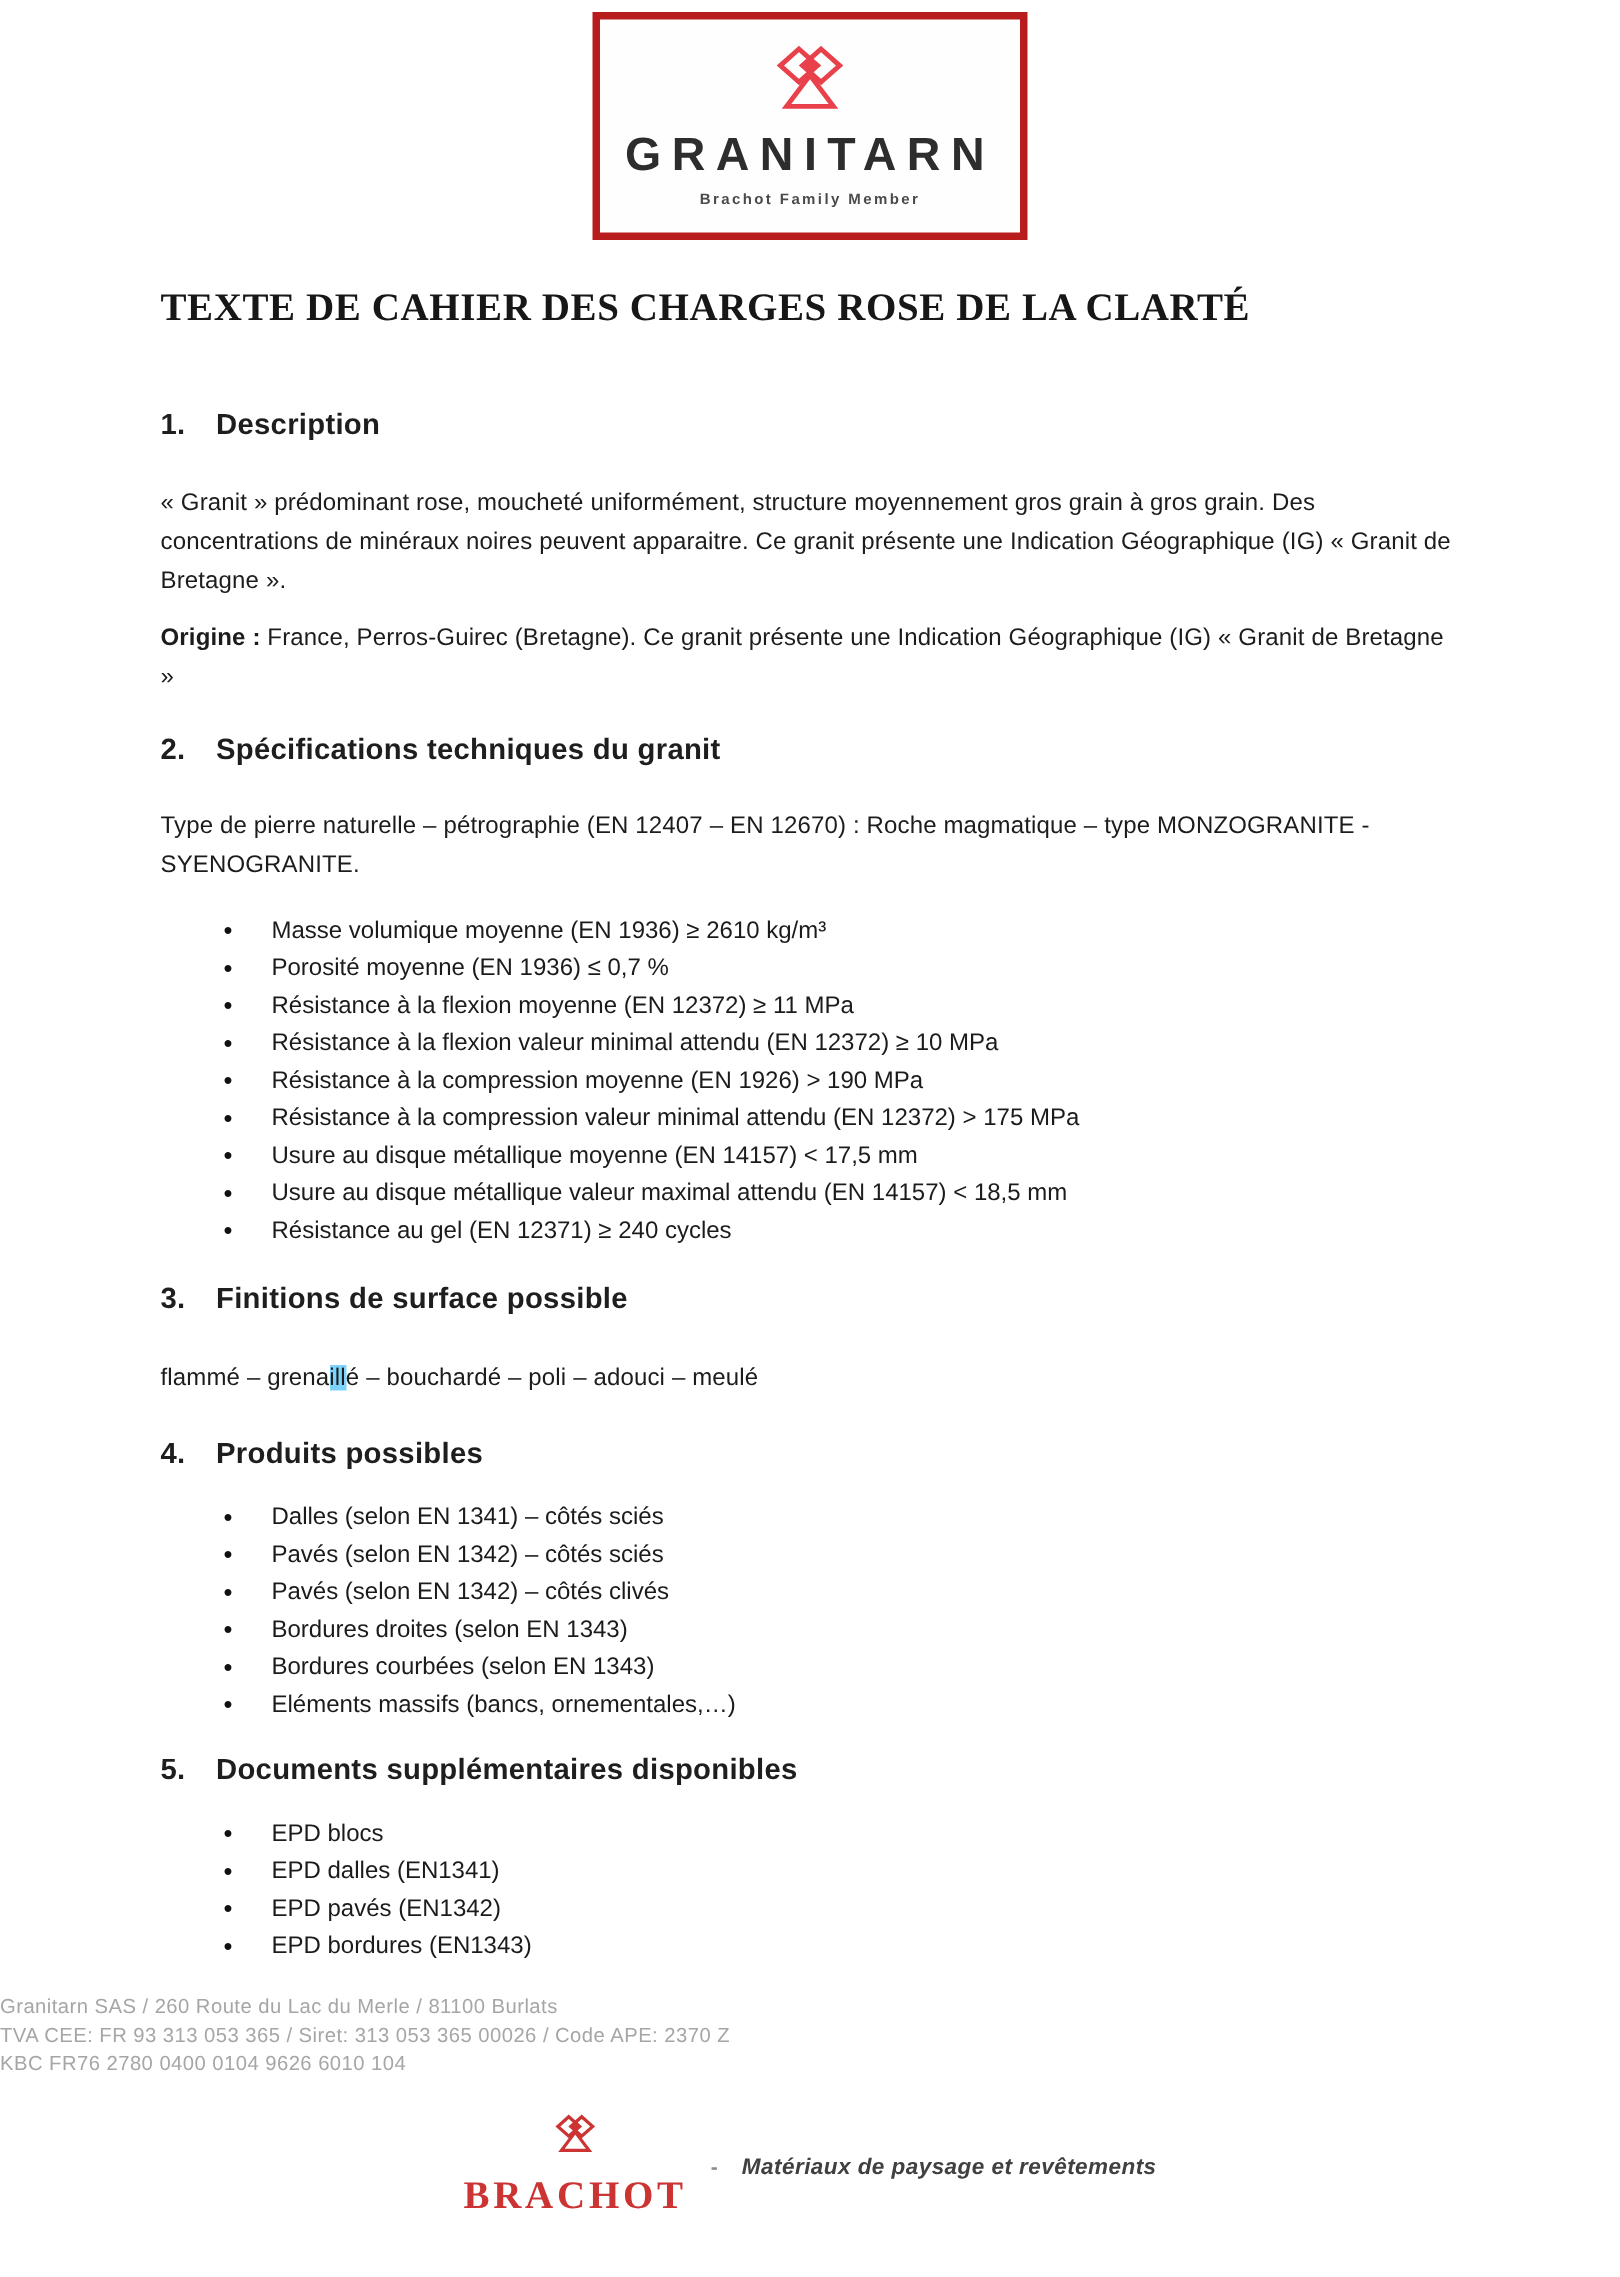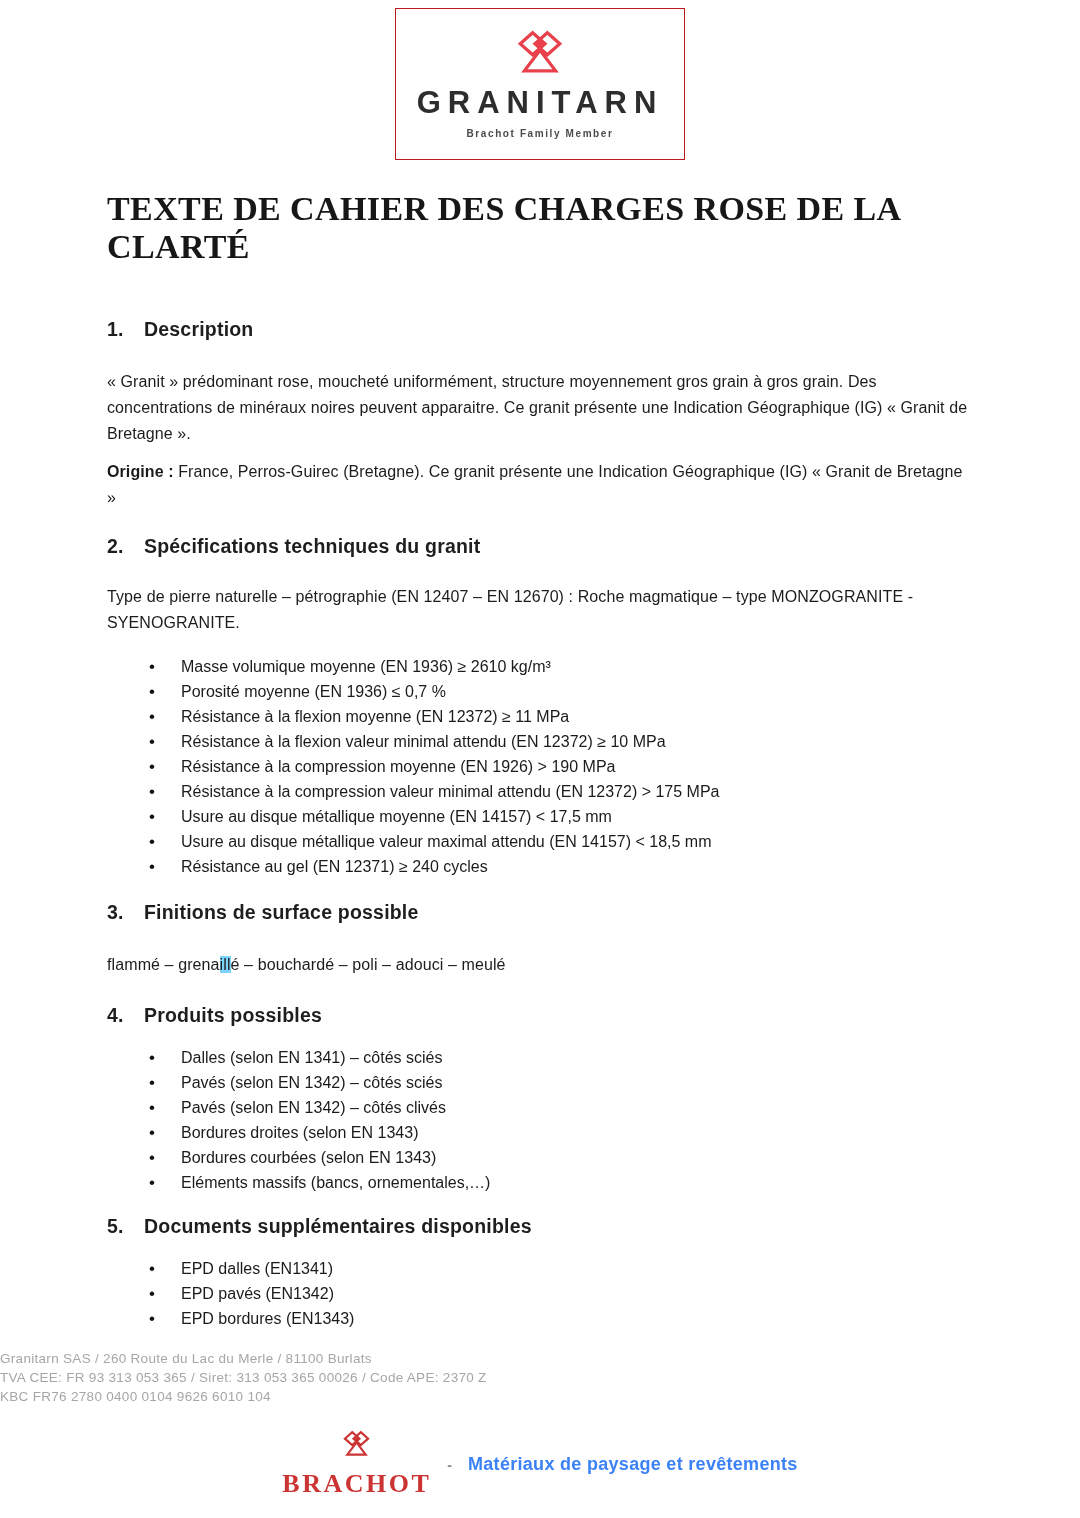--- a/index.html
+++ b/index.html
@@ -11,40 +11,40 @@
     position:relative;
     overflow:hidden;
   }
   .page { width:1080px; height:1518px; position:relative; background:#fff; }
 
   
   .logo-block {
     width:290px; height:152px;
     margin:8px auto 0;
     display:flex; flex-direction:column; align-items:center; justify-content:center;
-    border:1px solid #b91c1c;
+    border:5px solid #b91c1c;
     background:#fefefe;
   }
   .logo-icon svg { display:block; }
   .brand-word {
     margin-top:10px;
     font-size:31px; font-weight:bold; letter-spacing:7px;
     color:#2d2d2d; white-space:nowrap;
   }
   .brand-tagline {
     margin-top:7px;
     font-size:10px; font-weight:bold; letter-spacing:1.6px;
     color:#4b4b4b; white-space:nowrap;
   }
 
   
   .doc-title {
     margin:30px 104px 0 107px;
     font-family:"Liberation Serif", serif;
-    font-weight:bold; font-size:34px; letter-spacing:0.4px;
+    font-weight:bold; font-size:26px; letter-spacing:0.4px;
     color:#171717;
   }
   .content { margin:0 110px 0 107px; }
 
   .sec-heading {
     display:flex; align-items:baseline;
     font-weight:bold; font-size:19.5px; color:#1e1e1e;
     letter-spacing:0.2px;
   }
   .sec-num { width:37px; flex-shrink:0; }
@@ -88,21 +88,21 @@
     margin-top:24px;
     display:flex; align-items:center; justify-content:center; gap:12px;
   }
   .bf-logo { display:flex; align-items:center; gap:8px;flex-direction:column; }
   .bf-word {
     font-family:"Liberation Serif", serif;
     font-weight:bold; font-size:26px; letter-spacing:2.5px;
     color:#cc3333; white-space:nowrap;
   }
   .bf-sep { color:#8a8a8a; font-size:14px; font-weight:bold; padding:0 4px; }
-  .bf-tagline { font-size:18px; font-weight:bold; color:#3b82f6; letter-spacing:0.3px; }
+  .bf-tagline { font-size:15px; font-weight:bold; color:#404040; letter-spacing:0.3px;font-style:italic; }
 </style>
 </head>
 <body>
 
 <div class="page">
 
   <div class="logo-block">
     <span class="logo-icon">
       <svg width="46" height="46" viewBox="0 0 100 100" fill="none">
         <path d="M34 8 L61 32 L34 56 L7 32 Z" stroke="#e8414b" stroke-width="7"></path>
@@ -160,20 +160,21 @@
       <li>Bordures droites (selon EN 1343)</li>
       <li>Bordures courbées (selon EN 1343)</li>
       <li>Eléments massifs (bancs, ornementales,…)</li>
     </ul>
 
     <div class="sec-heading h5">
       <span class="sec-num">5.</span>
       <span>Documents supplémentaires disponibles</span>
     </div>
     <ul class="bullets mt28">
+      <li>EPD blocs</li>
       <li>EPD dalles (EN1341)</li>
       <li>EPD pavés (EN1342)</li>
       <li>EPD bordures (EN1343)</li>
     </ul>
   </div>
 
   <div class="footer">
     <div>Granitarn SAS / 260 Route du Lac du Merle / 81100 Burlats</div>
     <div>TVA CEE: FR 93 313 053 365 / Siret: 313 053 365 00026 / Code APE: 2370 Z</div>
     <div>KBC FR76 2780 0400 0104 9626 6010 104</div>

